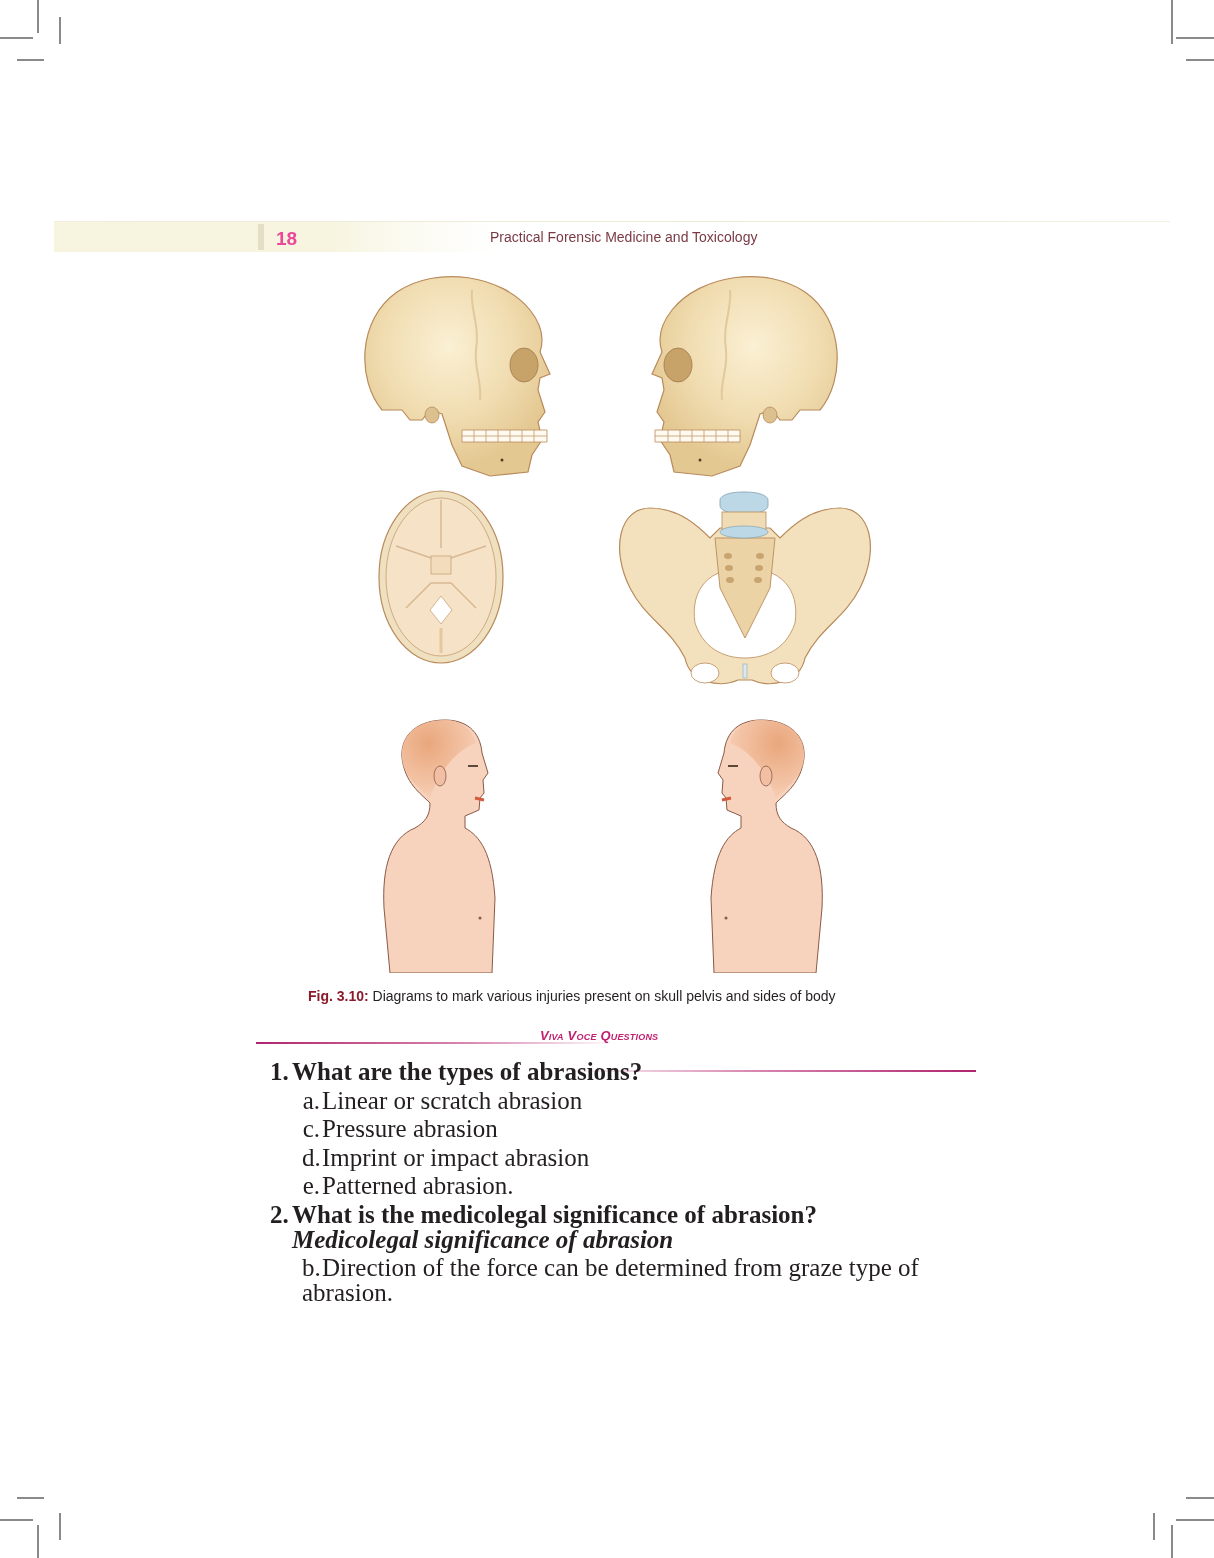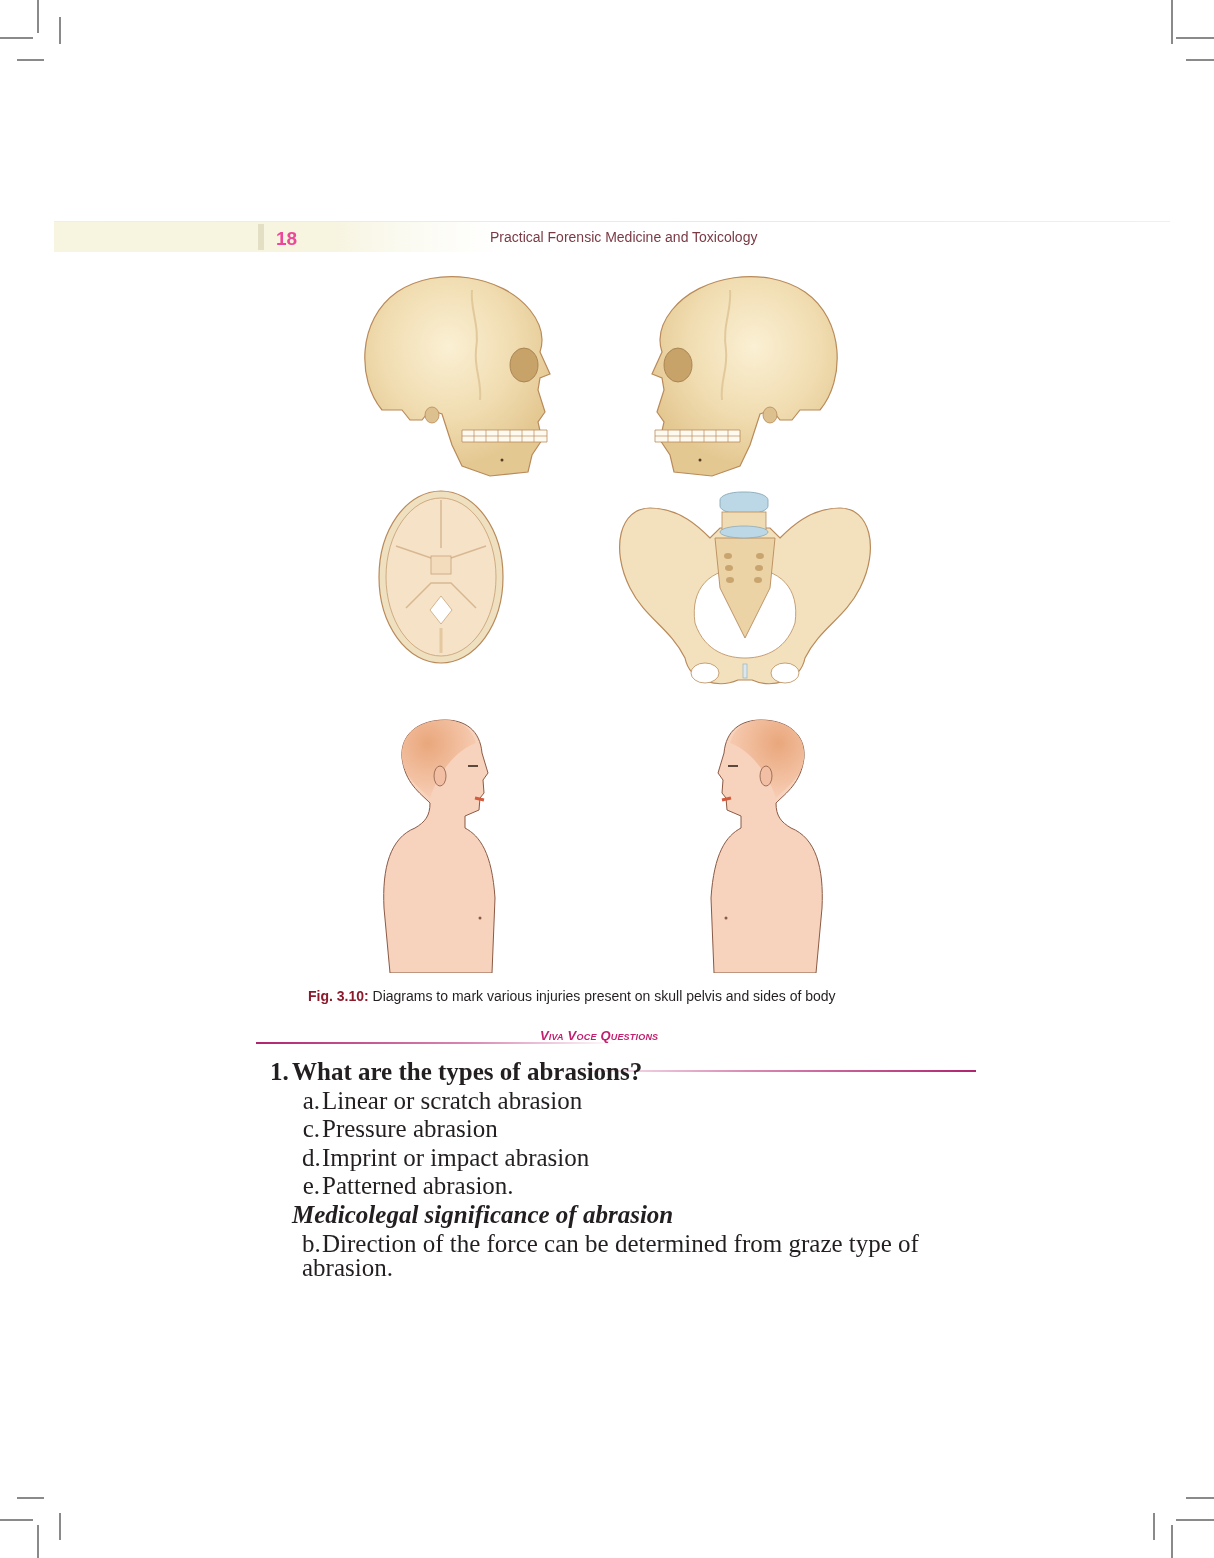--- a/index.html
+++ b/index.html
@@ -188,15 +188,16 @@
 <div class="vv-title">Viva Voce Questions</div>
 <div class="vv-line-bot"></div>
 
 <div class="qa">
   <p class="q"><span class="num">1.</span><span>What are the types of abrasions?</span></p>
   <p class="ans"><span class="mk">a.</span><span>Linear or scratch abrasion</span></p>
   <p class="ans"><span class="mk">c.</span><span>Pressure abrasion</span></p>
   <p class="ans"><span class="mk">d.</span><span>Imprint or impact abrasion</span></p>
   <p class="ans"><span class="mk">e.</span><span>Patterned abrasion.</span></p>
 
+  <p class="q q2"><span class="num">2.</span><span>What is the medicolegal significance of abrasion?</span></p>
   <p class="sub">Medicolegal significance of abrasion</p>
   <p class="ans"><span class="mk">b.</span><span>Direction of the force can be determined from graze type of abrasion.</span></p>
 </div>
 
 </body></html>

